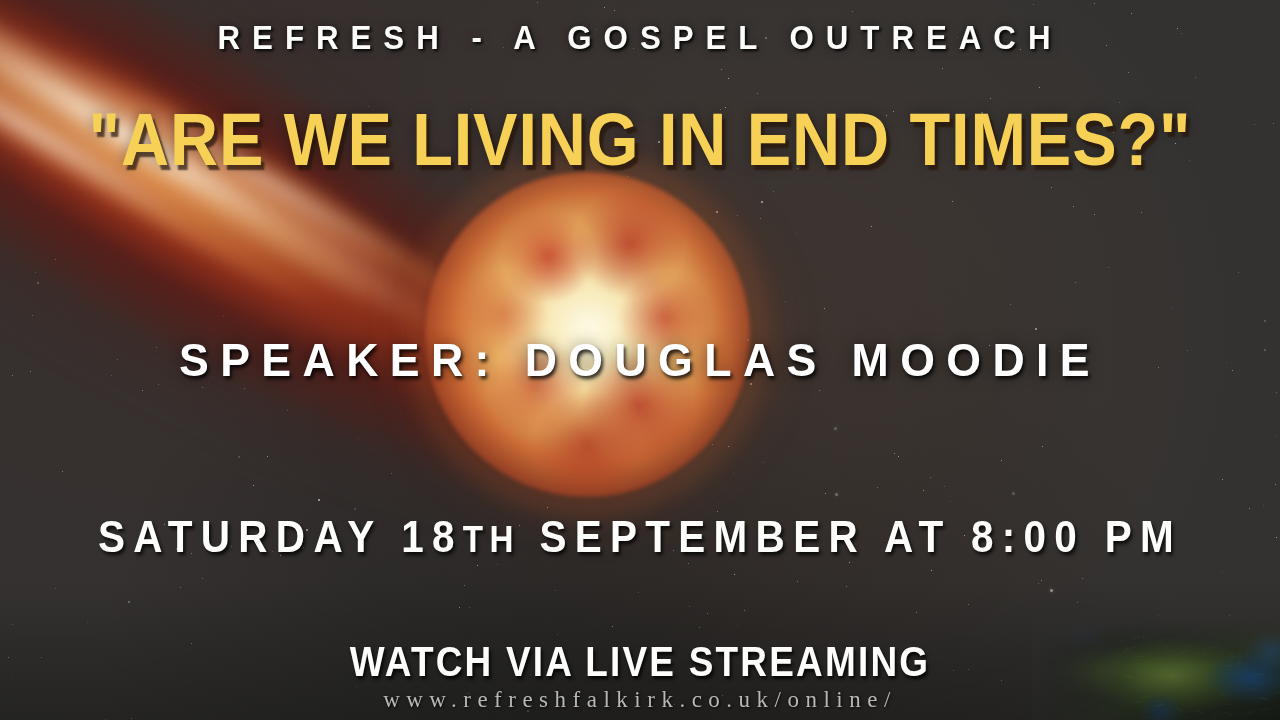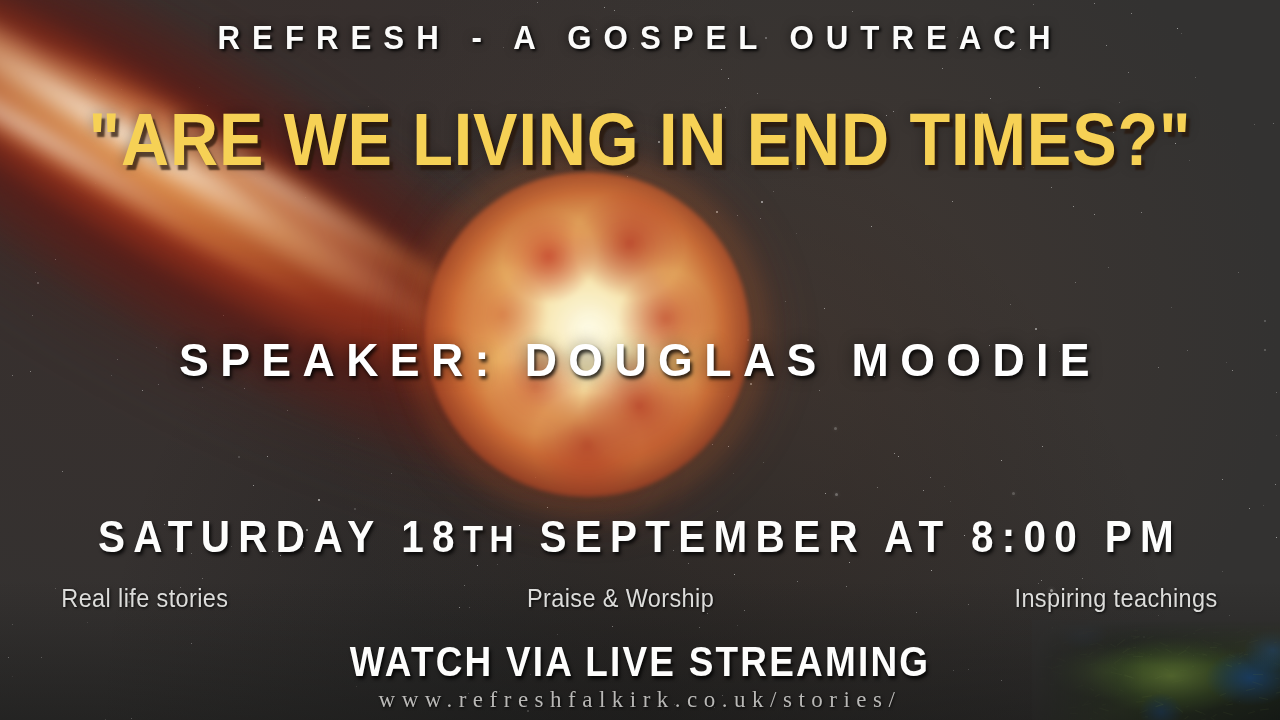--- a/index.html
+++ b/index.html
@@ -649,24 +649,19 @@
   <div id="content">
 
     <div class="txt" id="kicker">REFRESH - A GOSPEL OUTREACH</div>
 
     <div class="txt" id="headline">"ARE WE LIVING IN END TIMES?"</div>
 
     <div class="txt" id="speaker">SPEAKER: DOUGLAS MOODIE</div>
 
     <div class="txt" id="date-line"><span>SATURDAY 18</span><span class="ord">TH</span><span> SEPTEMBER AT 8:00 PM</span></div>
 
-    <div id="features">
-      <span>Real life stories</span>
-      <span>Praise &amp; Worship</span>
-      <span>Inspiring teachings</span>
-    </div>
 
     <div class="txt" id="cta">WATCH VIA LIVE STREAMING</div>
 
-    <div class="txt" id="url">www.refreshfalkirk.co.uk/stories/</div>
+    <div class="txt" id="url">www.refreshfalkirk.co.uk/online/</div>
 
   </div>
 </div>
 
 </body></html>

